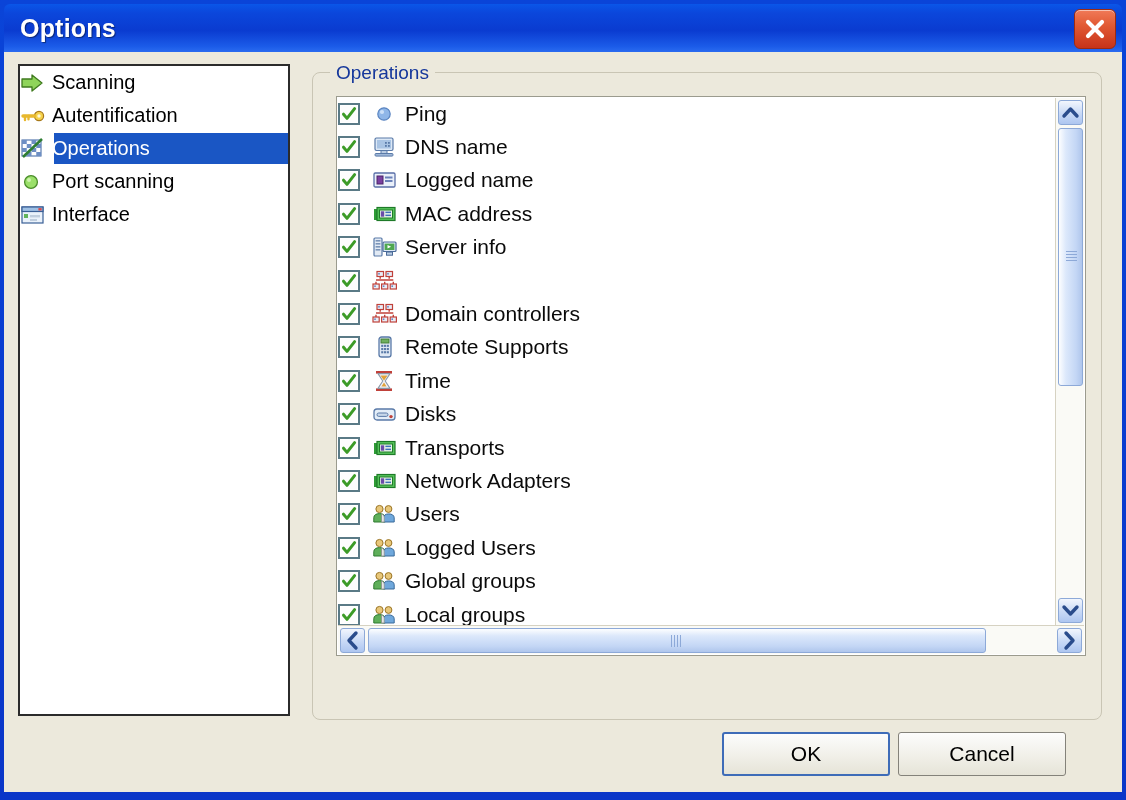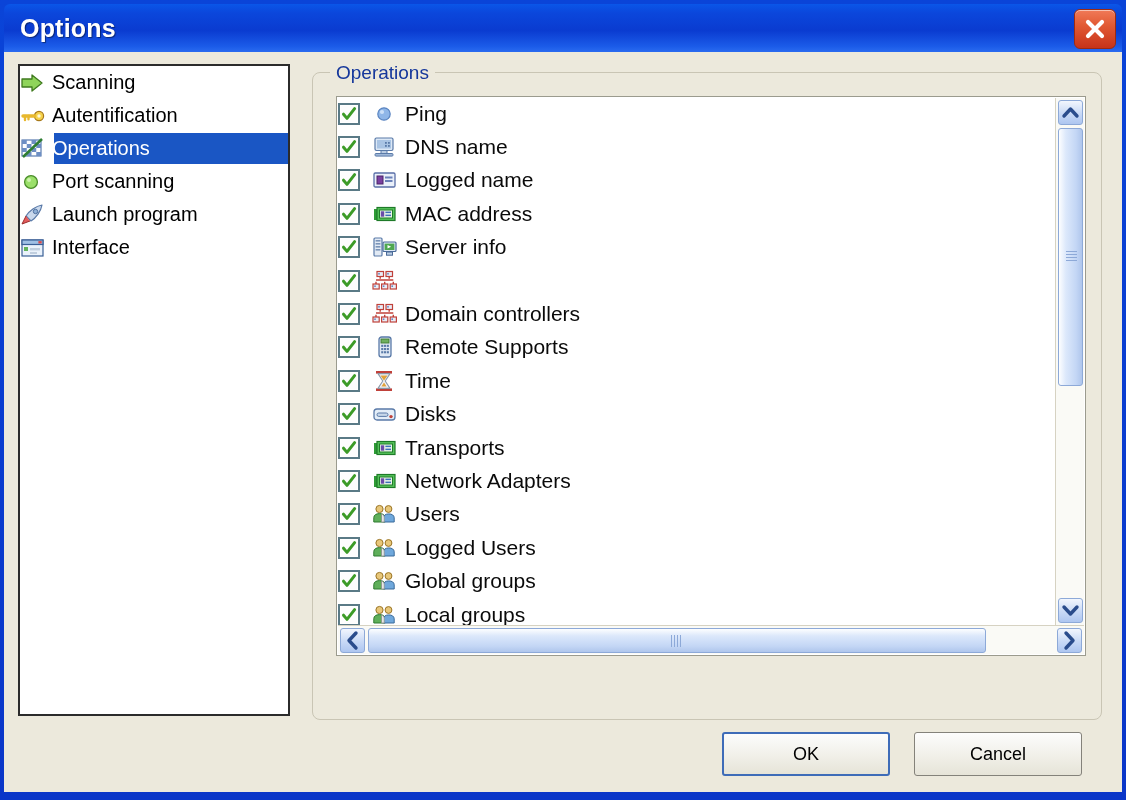--- a/index.html
+++ b/index.html
@@ -133,26 +133,26 @@
   }
   #hthumb .grip{
     position:absolute;top:6px;left:50%;margin-left:-6px;width:12px;height:12px;
   }
   #hthumb .grip i{display:inline-block;width:1px;height:12px;background:#8DA9D8;margin-right:2px;vertical-align:top;}
   
   .dlg-btn{
     position:absolute;bottom:16px;width:168px;height:44px;
     background:linear-gradient(180deg,#FCFCFC 0%,#F3F2EC 45%,#E6E4D8 100%);
     border:1px solid #84827A;border-radius:3px;box-sizing:border-box;
-    font-size:18px;color:#000;cursor:pointer;
+    font-size:21px;color:#000;cursor:pointer;
     font-family:"Liberation Sans", sans-serif;
     display:flex;align-items:center;justify-content:center;
   }
   #btn-ok{right:232px;border:2px solid #3E6CB8;}
-  #btn-cancel{right:40px;margin-left:45px;}
+  #btn-cancel{right:56px;margin-left:45px;}
 </style>
 </head>
 <body>
 
 <div id="window">
 
   <div id="titlebar">
     <div id="title-text">Options</div>
     <div id="close-btn">
       <svg width="26" height="26" viewBox="0 0 26 26">
@@ -199,28 +199,20 @@
         </div>
         <div class="side-item">
           <span class="ic"><svg width="26" height="24" viewBox="0 0 26 24">
               <circle cx="11" cy="12" r="6.4" fill="#9BE06A" stroke="#4A8C2A" stroke-width="1.3"></circle>
               <circle cx="9" cy="10" r="2" fill="#D9F7BE" opacity=".8"></circle>
             </svg></span>
           <span class="side-label">Port scanning</span>
         </div>
         <div class="side-item">
           <span class="ic"><svg width="26" height="24" viewBox="0 0 26 24">
-              <path d="M22 2 C16 3 9 8 6 13 l5 5 C16 15 21 8 22 2 z" fill="#C9D8EC" stroke="#5A7AA8" stroke-width="1.2" stroke-linejoin="round"></path>
-              <circle cx="15.5" cy="8.5" r="2.2" fill="#8FB0D8" stroke="#4A6A98" stroke-width=".9"></circle>
-              <path d="M6 13 L2 21 L10 18" fill="#E35B5B" stroke="#9B2E2E" stroke-width="1"></path>
-            </svg></span>
-          <span class="side-label">Launch program</span>
-        </div>
-        <div class="side-item">
-          <span class="ic"><svg width="26" height="24" viewBox="0 0 26 24">
               <rect x="2" y="4" width="21" height="16" fill="#EAF2FB" stroke="#3A5F96" stroke-width="1.2"></rect>
               <rect x="2" y="4" width="21" height="4.5" fill="#9FC0E4" stroke="#3A5F96" stroke-width="1.2"></rect>
               <rect x="18.4" y="5.1" width="3.3" height="2.4" fill="#D94A4A"></rect>
               <rect x="4" y="11" width="4" height="4" fill="#62B45C"></rect>
               <rect x="10" y="12" width="10" height="2.4" fill="#C0CEDE"></rect>
               <rect x="10" y="16" width="7" height="2" fill="#C0CEDE"></rect>
             </svg></span>
           <span class="side-label">Interface</span>
         </div>
       </div>

